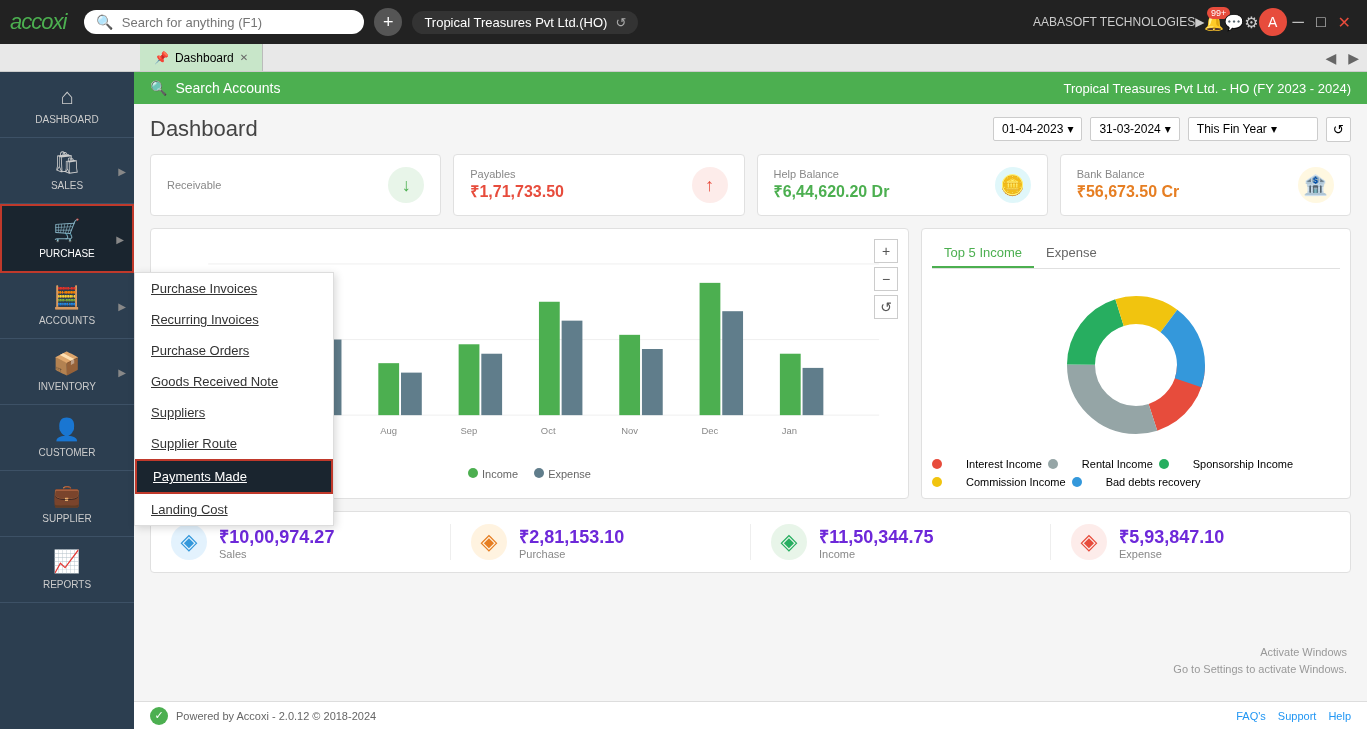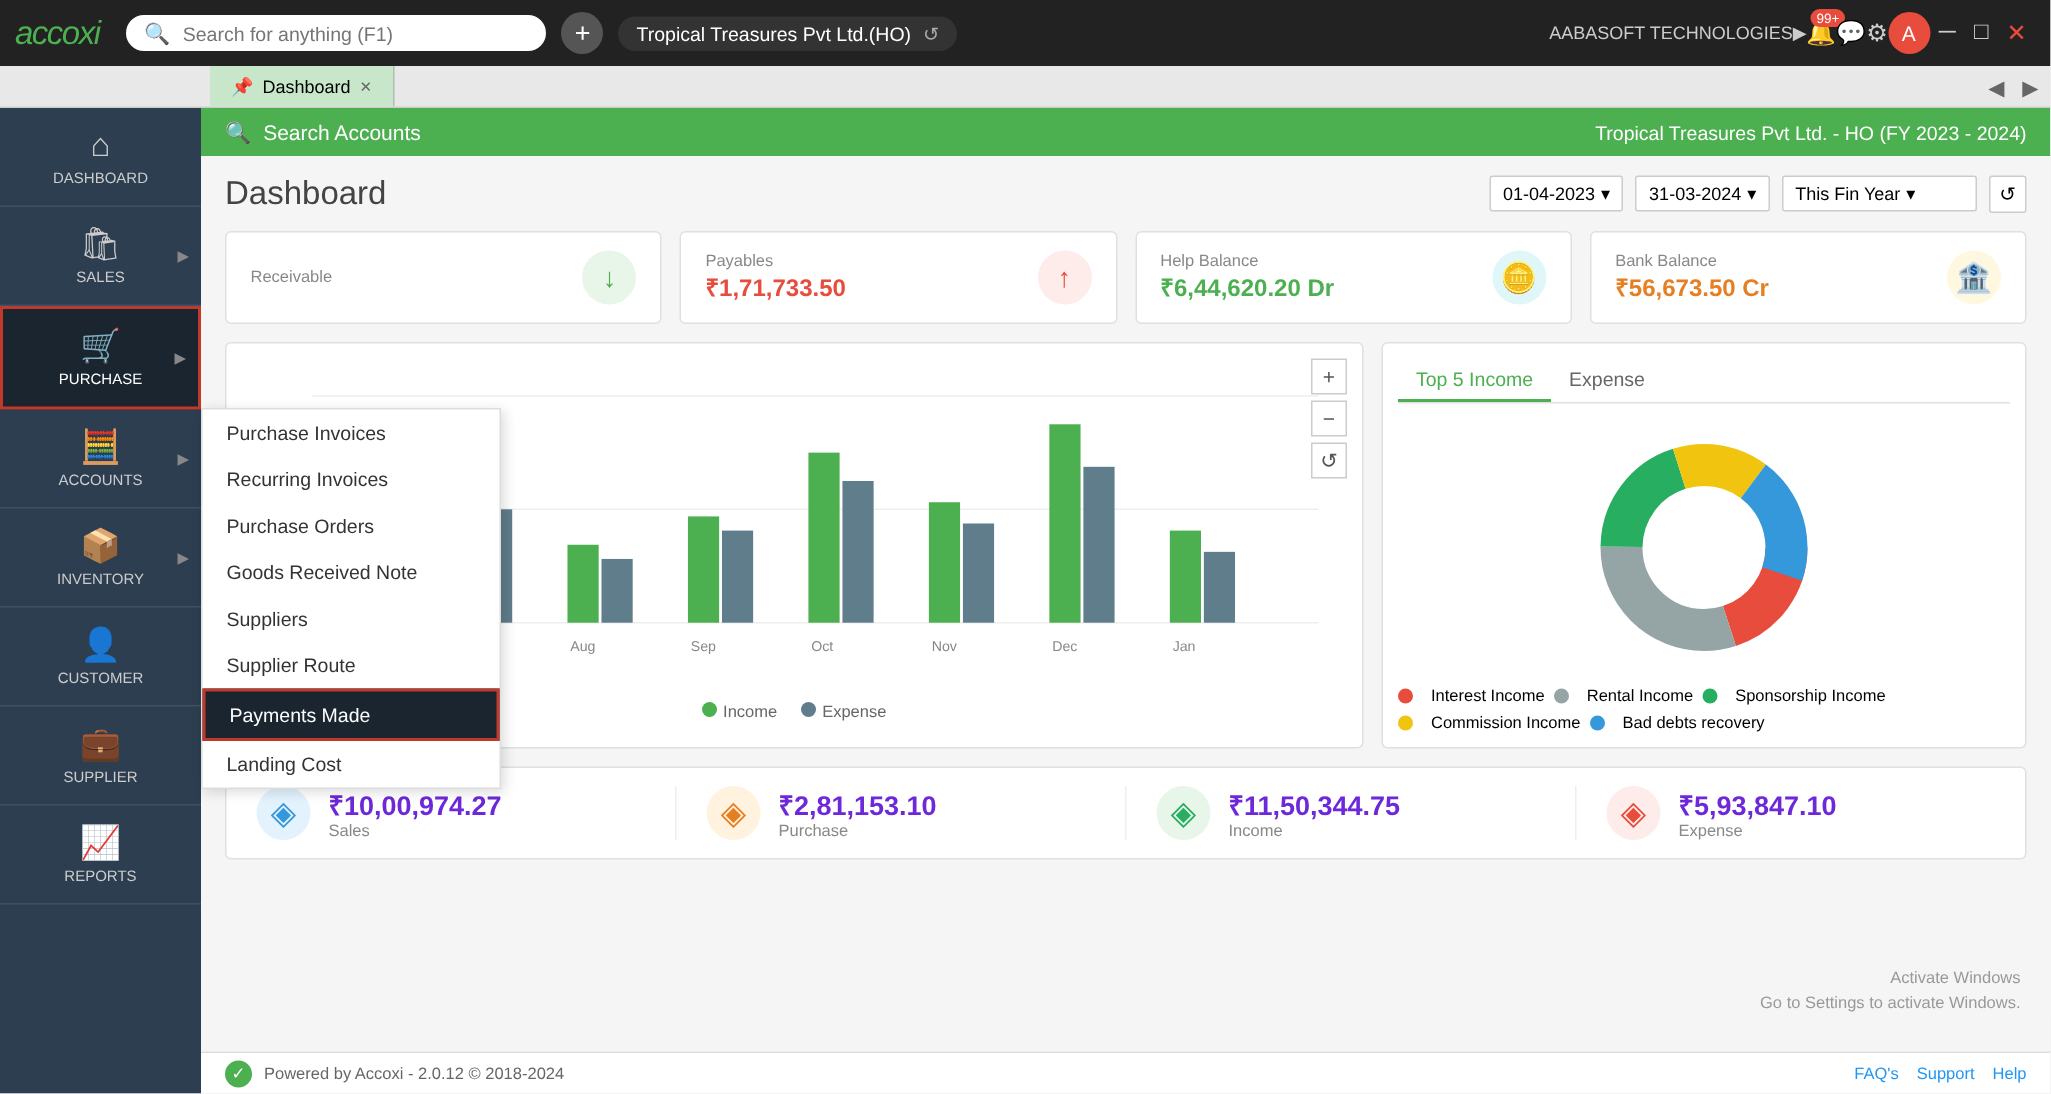--- a/index.html
+++ b/index.html
@@ -33,21 +33,21 @@
 
     
     .sidebar { width: 134px; background: #2c3e50; display: flex; flex-direction: column; align-items: center; padding-top: 0; overflow: visible; position: relative; z-index: 10; }
     .sidebar-item { width: 100%; display: flex; flex-direction: column; align-items: center; padding: 12px 0; cursor: pointer; color: #ccc; font-size: 11px; border-bottom: 1px solid #3d5166; position: relative; }
     .sidebar-item.highlighted { border: 2px solid #e74c3c; }
     .sidebar-icon { font-size: 22px; margin-bottom: 4px; }
     .sidebar-item .arrow { position: absolute; right: 8px; top: 50%; transform: translateY(-50%); font-size: 10px; color: #888; }
 
     
     .dropdown-menu { position: absolute; left: 134px; top: 200px; background: white; border: 1px solid #ddd; box-shadow: 2px 2px 8px rgba(0,0,0,0.15); z-index: 100; min-width: 200px; }
-    .dropdown-item { padding: 8px 16px; cursor: pointer; font-size: 13px; color: #333; white-space: nowrap; }
+    .dropdown-item { padding: 8px 16px; cursor: pointer; font-size: 13px; color: #333; white-space: nowrap; text-decoration: underline; }
     .dropdown-item.highlighted { background: #1a252f; color: white; border: 2px solid #e74c3c; }
 
     
     .content { flex: 1; display: flex; flex-direction: column; overflow: hidden; background: #f5f5f5; }
 
     
     .green-header { background: #4caf50; color: white; padding: 8px 16px; display: flex; align-items: center; gap: 8px; font-size: 14px; }
     .green-header .search-icon { font-size: 14px; }
     .green-header-right { margin-left: auto; font-size: 13px; font-weight: 500; }
 
@@ -80,21 +80,21 @@
     .chart-controls { position: absolute; top: 10px; right: 10px; display: flex; flex-direction: column; gap: 4px; }
     .chart-btn { background: white; border: 1px solid #ccc; width: 24px; height: 24px; cursor: pointer; display: flex; align-items: center; justify-content: center; font-size: 14px; color: #555; }
     .chart-legend { display: flex; gap: 16px; justify-content: center; margin-top: 6px; font-size: 11px; color: #666; align-items: center; }
     .legend-dot { width: 10px; height: 10px; border-radius: 50%; display: inline-block; margin-right: 4px; }
 
     .donut-panel { background: white; border: 1px solid #e0e0e0; border-radius: 4px; width: 430px; padding: 10px; }
     .donut-tabs { display: flex; border-bottom: 1px solid #e0e0e0; margin-bottom: 8px; }
     .donut-tab { padding: 6px 12px; font-size: 13px; cursor: pointer; color: #666; }
     .donut-tab.active { color: #4caf50; border-bottom: 2px solid #4caf50; font-weight: 500; }
     .donut-legend { display: flex; flex-wrap: wrap; gap: 6px; margin-top: 8px; font-size: 11px; }
-    .donut-legend-item { display: flex; align-items: center; gap: 8px; }
+    .donut-legend-item { display: flex; align-items: center; gap: 20px; }
 
     
     .bottom-stats { background: white; border: 1px solid #e0e0e0; border-radius: 4px; display: flex; padding: 12px 0; }
     .stat-item { flex: 1; display: flex; align-items: center; padding: 0 20px; border-right: 1px solid #eee; gap: 12px; }
     .stat-item:last-child { border-right: none; }
     .stat-icon { width: 36px; height: 36px; border-radius: 50%; display: flex; align-items: center; justify-content: center; font-size: 18px; }
     .stat-value { font-size: 18px; font-weight: 600; color: #6d28d9; }
     .stat-label { font-size: 11px; color: #888; }
 
     

